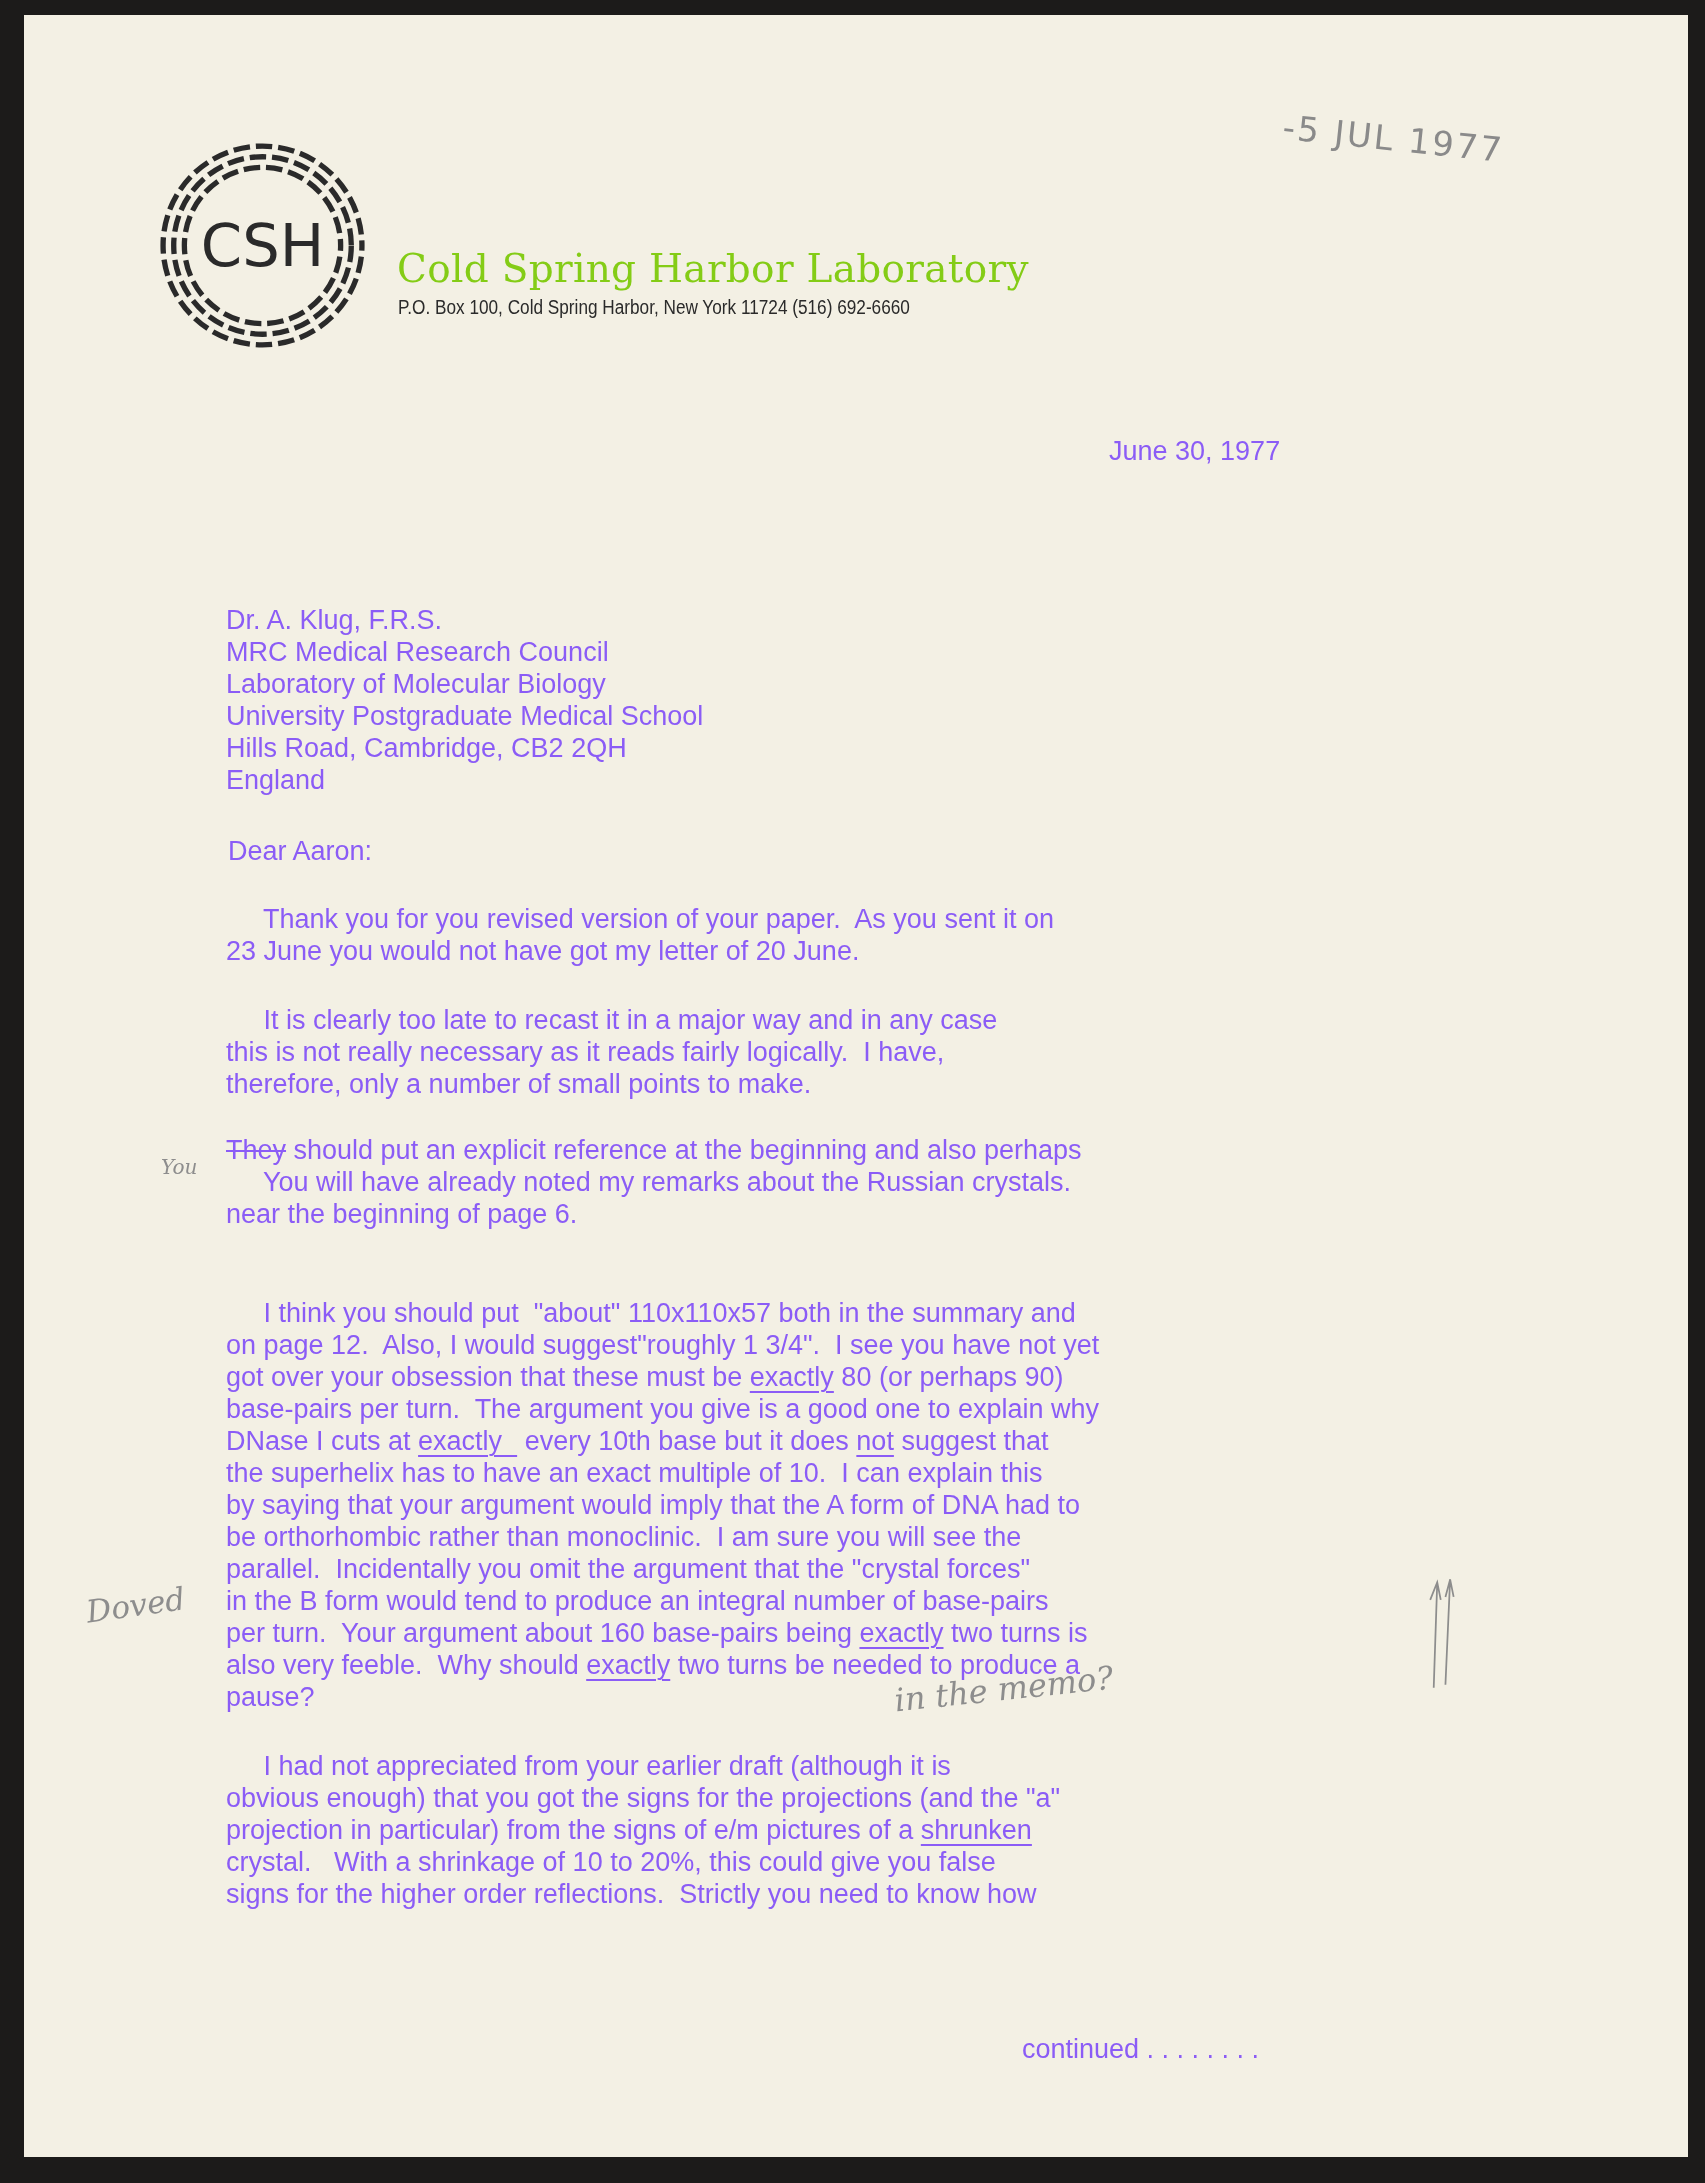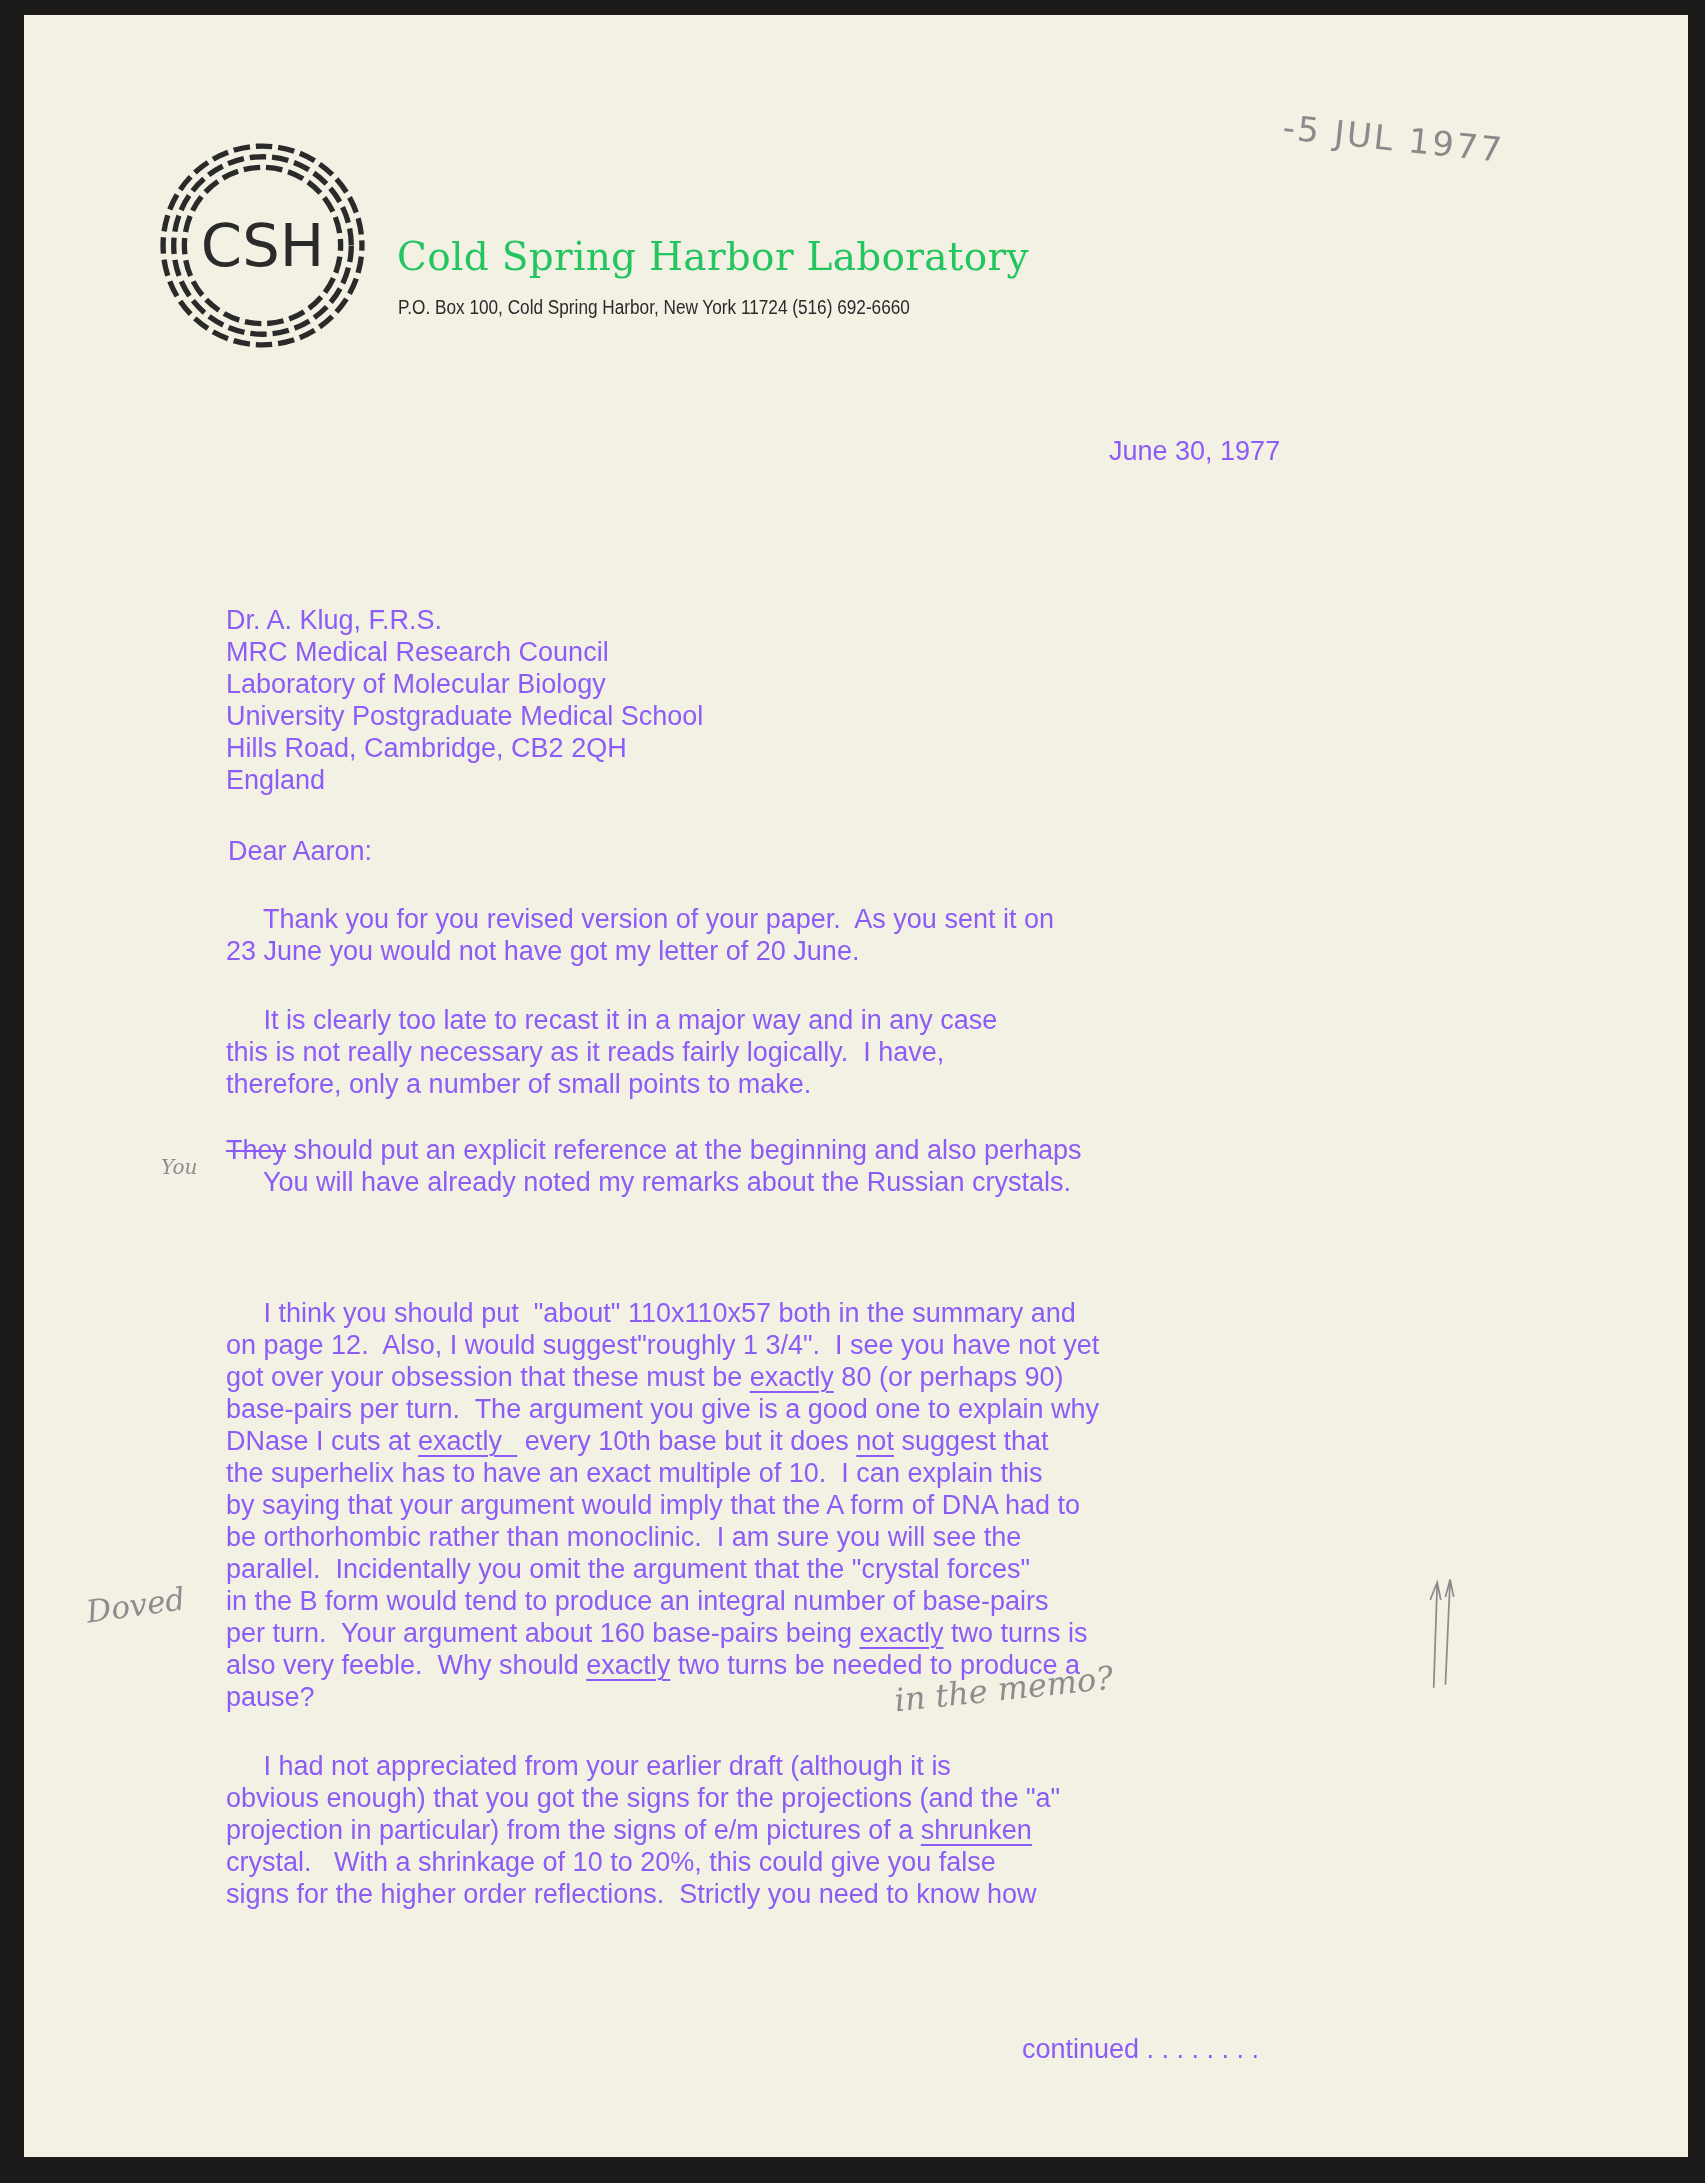--- a/index.html
+++ b/index.html
@@ -1,19 +1,19 @@
 <!DOCTYPE html>
 <html style="font-size:9.5px"><head>
 <meta charset="utf-8">
 <style>
   html,body{margin:0;padding:0;}
   body{width:1706px;height:2183px;background:#1c1b1a;position:relative;overflow:hidden;}
   .paper{position:absolute;left:24px;top:15.4px;width:1664px;height:2142px;background:#f3f0e4;}
   .logo{position:absolute;left:153px;top:136px;width:219px;height:219px;}
-  .org-name{position:absolute;left:397px;top:234px;font-family:"DejaVu Serif",serif;font-size:39px;color:#22c55e;letter-spacing:0.3px;}
+  .org-name{position:absolute;left:397px;top:246px;font-family:"DejaVu Serif",serif;font-size:39px;color:#84cc16;letter-spacing:0.3px;}
   .org-addr{position:absolute;left:398px;top:296px;font-family:"Liberation Sans",sans-serif;font-size:20px;color:#2a2a2a;transform:scaleX(0.86);transform-origin:left top;}
   .stamp{position:absolute;left:1285px;top:107px;font-family:"DejaVu Sans",sans-serif;font-size:34px;color:#8a8a8a;transform:rotate(6deg);transform-origin:left top;letter-spacing:2.4px;}
   .tw{font-family:Liberation Sans, sans-serif;font-size:27px;color:#8b5cf6;white-space:pre;position:absolute;line-height:32px;}
   .date{left:1109px;top:435px;}
   .addr{left:226px;top:604px;}
   .sal{left:228px;top:835px;}
   .para{left:226px;}
   .u{text-decoration:underline;text-decoration-thickness:1.8px;text-underline-offset:4.7px;}
   .strike{text-decoration:line-through;}
   .hand{position:absolute;font-family:"DejaVu Serif",serif;font-style:italic;color:#8d8d8d;}
@@ -41,21 +41,21 @@
 <div class="tw date">June 30, 1977</div>
 
 <div class="tw addr"><div>Dr. A. Klug, F.R.S.</div><div>MRC Medical Research Council</div><div>Laboratory of Molecular Biology</div><div>University Postgraduate Medical School</div><div>Hills Road, Cambridge, CB2 2QH</div><div>England</div></div>
 
 <div class="tw sal">Dear Aaron:</div>
 
 <div class="tw para" style="top:903px"><div>     Thank you for you revised version of your paper.  As you sent it on</div><div>23 June you would not have got my letter of 20 June.</div></div>
 
 <div class="tw para" style="top:1004px"><div>     It is clearly too late to recast it in a major way and in any case</div><div>this is not really necessary as it reads fairly logically.  I have,</div><div>therefore, only a number of small points to make.</div></div>
 
-<div class="tw para" style="top:1134px"><div><span class="strike">They</span><span> should put an explicit reference at the beginning and also perhaps</span></div><div>     You will have already noted my remarks about the Russian crystals.</div></div>
+<div class="tw para" style="top:1134px"><div><span class="strike">They</span><span> should put an explicit reference at the beginning and also perhaps</span></div><div>     You will have already noted my remarks about the Russian crystals.</div><div>near the beginning of page 6.</div></div>
 
 <div class="hand" style="left:161px;top:1155px;font-size:20px;">You</div>
 
 <div class="tw para" style="top:1265px">
 <div>     I think you should put  "about" 110x110x57 both in the summary and</div><div>on page 12.  Also, I would suggest"roughly 1 3/4".  I see you have not yet</div><div><span>got over your obsession that these must be </span><span class="u">exactly</span><span> 80 (or perhaps 90)</span></div><div>base-pairs per turn.  The argument you give is a good one to explain why</div><div><span>DNase I cuts at </span><span class="u">exactly  </span><span> every 10th base but it does </span><span class="u">not</span><span> suggest that</span></div><div>the superhelix has to have an exact multiple of 10.  I can explain this</div><div>by saying that your argument would imply that the A form of DNA had to</div><div>be orthorhombic rather than monoclinic.  I am sure you will see the</div><div>parallel.  Incidentally you omit the argument that the "crystal forces"</div><div>in the B form would tend to produce an integral number of base-pairs</div><div><span>per turn.  Your argument about 160 base-pairs being </span><span class="u">exactly</span><span> two turns is</span></div><div><span>also very feeble.  Why should </span><span class="u">exactly</span><span> two turns be needed to produce a</span></div><div>pause?</div>
 </div>
 
 <div class="hand" style="left:86px;top:1587px;font-size:31px;transform:rotate(-8deg);">Doved</div>
 <div class="hand" style="left:894px;top:1670px;font-size:32px;transform:rotate(-6deg);">in the memo?</div>
 <svg style="position:absolute;left:1422px;top:1576px;" width="41" height="118" viewBox="0 0 70 200">

